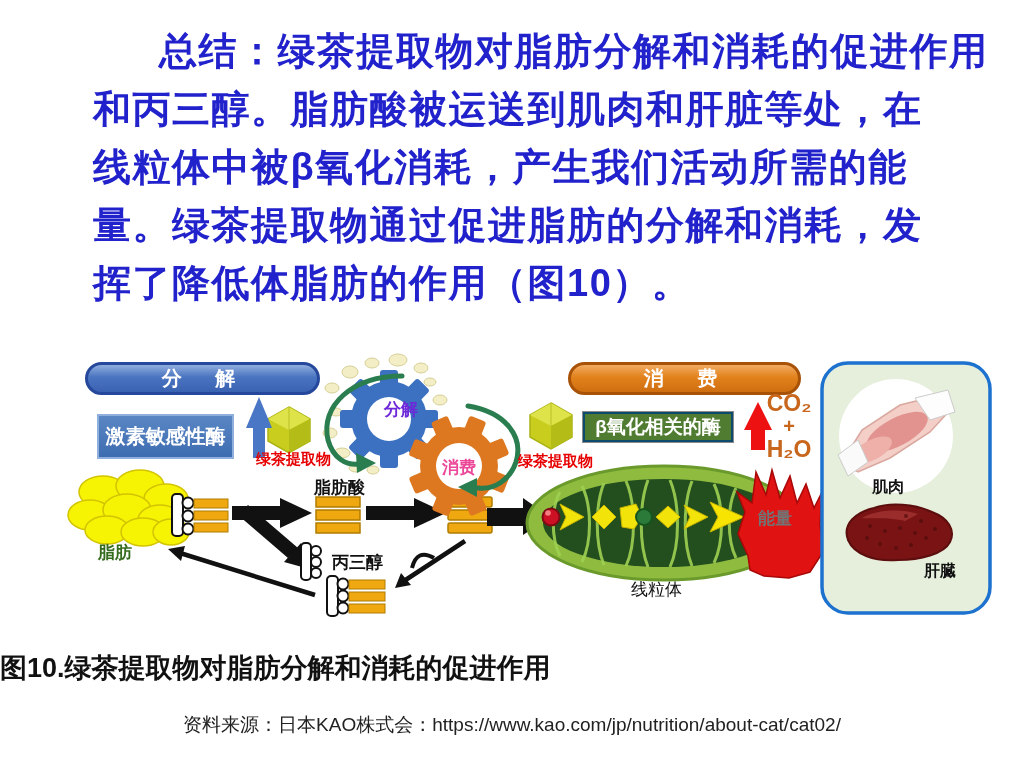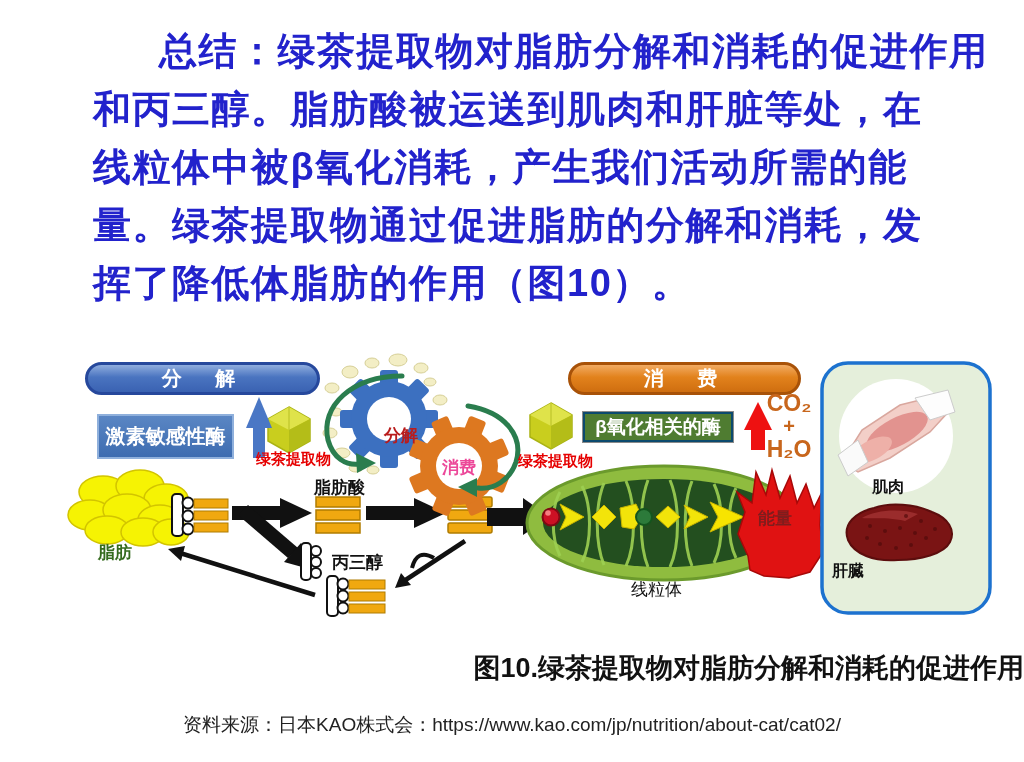--- a/index.html
+++ b/index.html
@@ -29,24 +29,24 @@
           background:linear-gradient(#5a86c4,#3d6cb0);border:2px solid #8fb0dc;}
   .beta-box{left:583px;top:412px;width:146px;height:26px;font-size:19px;
           background:#4f7c31;border:2px solid #0c4a6e;box-shadow:0 0 0 1px #8a8a8a;}
   .lbl-red{color:#e60000;font-weight:bold;font-size:15px;}
   .lbl-black{color:#111;font-weight:bold;font-size:17px;}
   .lbl-green{color:#356b1f;font-weight:bold;font-size:17px;}
   .gear-word{font-weight:bold;font-size:17px;text-align:center;}
   .co2block{left:756px;top:390px;width:66px;text-align:center;color:#c8661c;font-weight:bold;}
   .co2block .g1{font-size:23px;line-height:26px;}
   .co2block .g2{font-size:20px;line-height:20px;}
-  .energy{color:#7f1d1d;font-weight:bold;font-size:17px;}
+  .energy{color:#737373;font-weight:bold;font-size:17px;}
   .organ-lbl{color:#111;font-weight:bold;font-size:16px;}
   
-  .caption-title{position:absolute;left:0;top:650px;width:1024px;text-align:right;
+  .caption-title{position:absolute;left:0;top:650px;width:1024px;text-align:left;
           font-size:27px;font-weight:bold;color:#111;}
   .caption-source{position:absolute;left:0;top:712px;width:1024px;text-align:center;
           font-size:19px;color:#222;}
 </style>
 </head>
 <body>
 
 <div class="page">
 
   <div class="summary">
@@ -288,34 +288,34 @@
 
   <div class="ov banner banner-blue">分 解</div>
   <div class="ov banner banner-orange">消 费</div>
 
   <div class="ov enzbox hse-box">激素敏感性酶</div>
   <div class="ov enzbox beta-box">β氧化相关的酶</div>
 
   <div class="ov lbl-red" style="left:256px;top:450px;">绿茶提取物</div>
   <div class="ov lbl-red" style="left:518px;top:452px;">绿茶提取物</div>
 
-  <div class="ov gear-word" style="left:367px;top:424px;width:68px;color:#b91c1c;">分解</div>
+  <div class="ov gear-word" style="left:367px;top:398px;width:68px;color:#6d28d9;">分解</div>
   <div class="ov gear-word" style="left:437px;top:456px;width:44px;color:#ec4899;">消费</div>
 
   <div class="ov lbl-green" style="left:98px;top:541px;">脂肪</div>
   <div class="ov lbl-black" style="left:314px;top:476px;">脂肪酸</div>
   <div class="ov lbl-black" style="left:332px;top:551px;">丙三醇</div>
   <div class="ov lbl-black" style="left:631px;top:578px;font-weight:normal;">线粒体</div>
   <div class="ov energy" style="left:758px;top:507px;">能量</div>
 
   <div class="ov co2block">
     <div class="g1">CO₂</div>
     <div class="g2">+</div>
     <div class="g1">H₂O</div>
   </div>
 
   <div class="ov organ-lbl" style="left:872px;top:477px;">肌肉</div>
-  <div class="ov organ-lbl" style="left:832px;top:561px;">肝臓</div>
+  <div class="ov organ-lbl" style="left:924px;top:561px;">肝臓</div>
 
   <div class="caption-title">图10.绿茶提取物对脂肪分解和消耗的促进作用</div>
   <div class="caption-source">资料来源：日本KAO株式会：https://www.kao.com/jp/nutrition/about-cat/cat02/</div>
 
 </div>
 
 </body></html>

